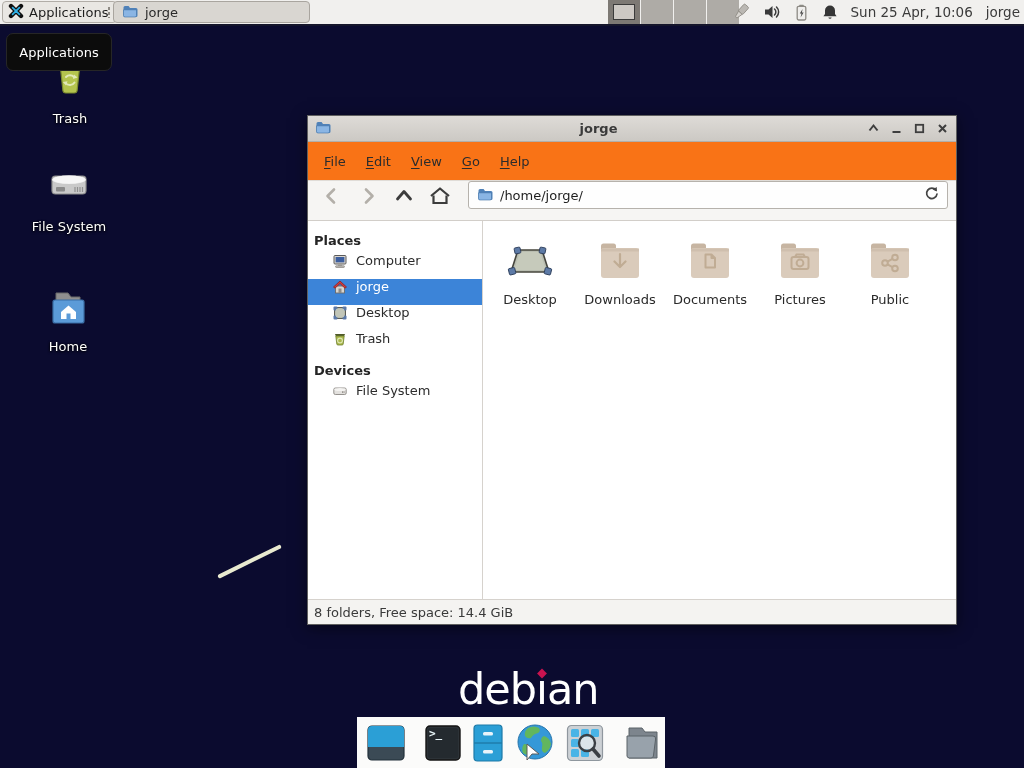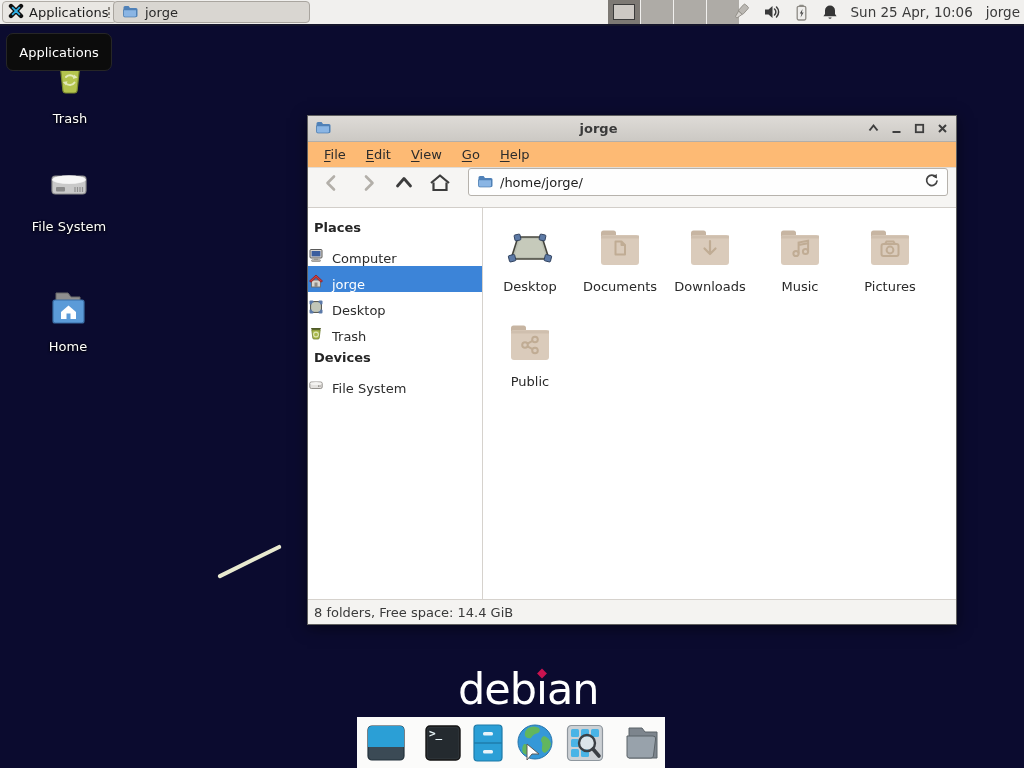--- a/index.html
+++ b/index.html
@@ -38,31 +38,31 @@
   .debian { position:absolute; left:458px; top:664px; color:#fff; font-size:43px; letter-spacing:-1px; display:flex; align-items:flex-start; }
   .debian .iwrap { position:relative; }
   .debian .idot { position:absolute; left:50%; top:6px; width:7px; height:7px; background:#c9134f; transform:translateX(-50%) rotate(45deg); }
 
   
   .window { position:absolute; left:307px; top:115px; width:650px; height:510px; background:#fff; border:1px solid #5f5f5f; box-shadow:0 3px 14px rgba(0,0,0,.5); z-index:20; display:flex; flex-direction:column; }
   .titlebar { height:26px; background:linear-gradient(#dedbd7,#ccc9c4); display:flex; align-items:center; padding:0 7px; border-bottom:1px solid #b2aea9; }
   .titlebar .title { flex:1; text-align:center; font-weight:bold; color:#3a3a3a; }
   .win-btns { display:flex; gap:9px; align-items:center; }
   .win-btn { width:14px; height:14px; display:flex; align-items:center; justify-content:center; }
-  .menubar { height:26px; background:#fdba74; display:flex; align-items:center; padding-left:6px; border-bottom:1px solid #e0dcd7; }
+  .menubar { height:39px; background:#f97316; display:flex; align-items:center; padding-left:6px; border-bottom:1px solid #e0dcd7; }
   .menu-item { padding:0 10px; height:26px; display:flex; align-items:center; color:#2c2c2c; }
   .mn { text-decoration:underline; text-underline-offset:2px; }
   .toolbar { height:40px; background:#f6f5f3; display:flex; align-items:flex-start; padding:0 8px; gap:4px; border-bottom:1px solid #d2cec9; }
   .tool-btn { width:32px; height:30px; display:flex; align-items:center; justify-content:center; }
   .path-entry { flex:1; height:28px; margin-left:8px; background:#fefefe; border:1px solid #b6b2ac; border-radius:3px; display:flex; align-items:center; gap:7px; padding:0 8px; }
   .path-entry .path { flex:1; color:#1e1e1e; }
   .win-body { flex:1; display:flex; min-height:0; }
   .sidebar { width:175px; background:#fff; border-right:1px solid #d6d2cd; padding-top:6px; }
   .side-header { height:26px; display:flex; align-items:center; padding-left:6px; font-weight:bold; color:#252525; }
-  .side-row { height:26px; display:flex; align-items:flex-end; gap:8px; color:#2c2c2c; }
+  .side-row { height:26px; display:flex; align-items:flex-start; gap:8px; padding-left:24px; color:#2c2c2c; }
   .side-row.selected { background:#3c84d8; color:#fff; }
   .main-area { flex:1; background:#fff; padding:16px 0 0 2px; display:flex; flex-wrap:wrap; align-content:flex-start; }
   .file { width:90px; height:95px; display:flex; flex-direction:column; align-items:center; }
   .file .flabel { margin-top:4px; color:#2a2a2a; font-size:13px; }
   .statusbar { height:25px; background:#f4f3f1; border-top:1px solid #d6d2cd; display:flex; align-items:center; padding-left:6px; color:#3a3a3a; }
 
   
   .dock { position:absolute; left:357px; top:717px; width:308px; height:51px; background:#fbfbfa; display:flex; align-items:center; gap:9px; padding:0 9px; z-index:30; }
   .dock-sep { width:2px; height:38px; background:#8e8e8e; }
   .dock-icon { display:flex; align-items:center; justify-content:center; }
@@ -357,50 +357,35 @@
           </svg>
         </span>
         <span class="flabel">Desktop</span>
       </div>
       <div class="file">
         <span>
           <svg width="48" height="48" viewBox="0 0 48 48">
             <path d="M5 16 v-7 q0-2.5 2.5-2.5 h10 q2.5 0 2.5 2.5 v7 z" fill="#c7b5a2"></path>
             <rect x="5" y="11" width="38" height="30" rx="3" fill="#dacbbb"></rect>
             <path d="M5 14 q0-2.5 2.5-2.5 h35.5 v3 H5 z" fill="#cfbfae"></path>
-            <path d="M19.5 17.5 h6 l3.5 3.5 v9.5 h-9.5 z M25.5 17.5 v3.5 h3.5" fill="none" stroke="#c0ac94" stroke-width="2" stroke-linejoin="round"></path>
-          </svg>
-        </span>
-        <span class="flabel">Documents</span>
+            <path d="M24 17 v12 M18.5 24.5 L24 30 L29.5 24.5" fill="none" stroke="#c0ac94" stroke-width="2.2" stroke-linecap="round" stroke-linejoin="round"></path>
+          </svg>
+        </span>
+        <span class="flabel">Downloads</span>
       </div>
       <div class="file">
         <span>
           <svg width="48" height="48" viewBox="0 0 48 48">
             <path d="M5 16 v-7 q0-2.5 2.5-2.5 h10 q2.5 0 2.5 2.5 v7 z" fill="#c7b5a2"></path>
             <rect x="5" y="11" width="38" height="30" rx="3" fill="#dacbbb"></rect>
             <path d="M5 14 q0-2.5 2.5-2.5 h35.5 v3 H5 z" fill="#cfbfae"></path>
-            <path d="M24 17 v12 M18.5 24.5 L24 30 L29.5 24.5" fill="none" stroke="#c0ac94" stroke-width="2.2" stroke-linecap="round" stroke-linejoin="round"></path>
-          </svg>
-        </span>
-        <span class="flabel">Downloads</span>
-      </div>
-      <div class="file">
-        <span>
-          <svg width="48" height="48" viewBox="0 0 48 48">
-            <path d="M5 16 v-7 q0-2.5 2.5-2.5 h10 q2.5 0 2.5 2.5 v7 z" fill="#c7b5a2"></path>
-            <rect x="5" y="11" width="38" height="30" rx="3" fill="#dacbbb"></rect>
-            <path d="M5 14 q0-2.5 2.5-2.5 h35.5 v3 H5 z" fill="#cfbfae"></path>
-            <g stroke="#c0ac94" stroke-width="2" fill="none">
-              <circle cx="20" cy="29.5" r="2.6"></circle>
-                <circle cx="29.5" cy="27.5" r="2.6"></circle>
-              <path d="M22.6 29.5 V18.5 L32.1 16.8 V27.5 M22.6 21 L32.1 19.2"></path>
-            </g>
-          </svg>
-        </span>
-        <span class="flabel">Music</span>
+            <path d="M19.5 17.5 h6 l3.5 3.5 v9.5 h-9.5 z M25.5 17.5 v3.5 h3.5" fill="none" stroke="#c0ac94" stroke-width="2" stroke-linejoin="round"></path>
+          </svg>
+        </span>
+        <span class="flabel">Documents</span>
       </div>
       <div class="file">
         <span>
           <svg width="48" height="48" viewBox="0 0 48 48">
             <path d="M5 16 v-7 q0-2.5 2.5-2.5 h10 q2.5 0 2.5 2.5 v7 z" fill="#c7b5a2"></path>
             <rect x="5" y="11" width="38" height="30" rx="3" fill="#dacbbb"></rect>
             <path d="M5 14 q0-2.5 2.5-2.5 h35.5 v3 H5 z" fill="#cfbfae"></path>
             <g stroke="#c0ac94" stroke-width="2" fill="none">
               <rect x="15.5" y="20" width="17" height="12" rx="2"></rect>
               <circle cx="24" cy="26" r="3.4"></circle>

